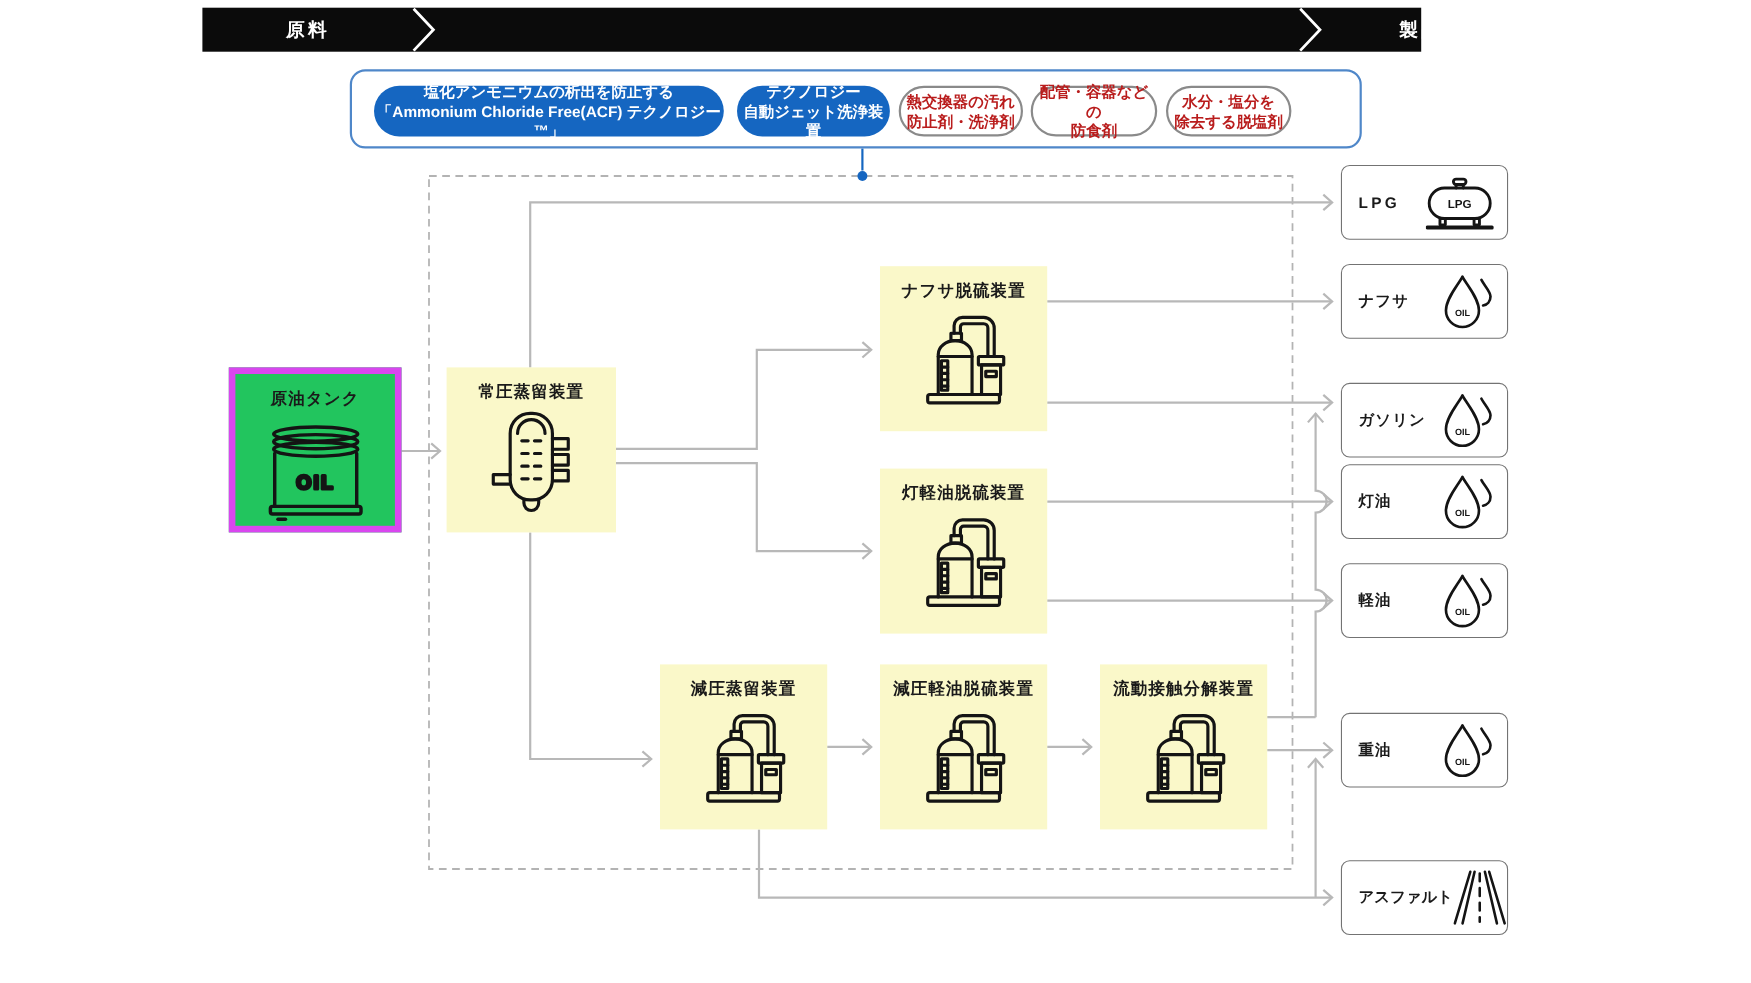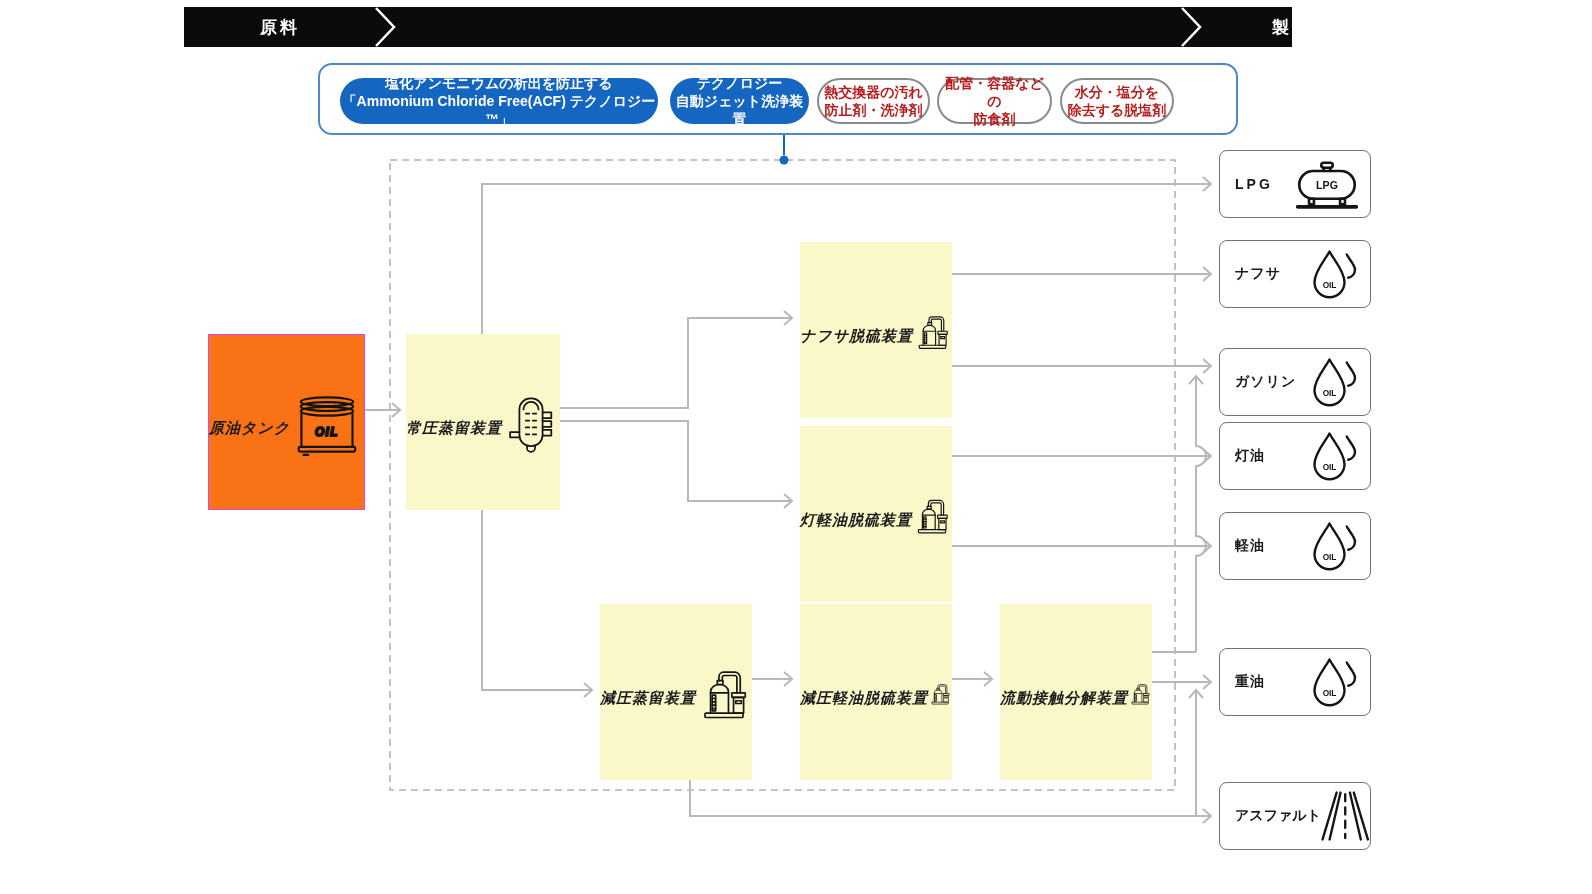--- a/index.html
+++ b/index.html
@@ -10,22 +10,22 @@
   .banner .seg{position:absolute;top:0;height:40px;display:flex;align-items:center;justify-content:center;
                color:#fff;font-size:17px;font-weight:700;letter-spacing:3px;}
   .banner svg{position:absolute;left:0;top:0;}
   
   .tech{position:absolute;left:318px;top:63px;width:920px;height:72px;border:2px solid #4f87c9;border-radius:14px;background:#fff;box-sizing:border-box;}
   .pill{position:absolute;top:13px;height:46px;border-radius:23px;display:flex;flex-direction:column;
         align-items:center;justify-content:center;line-height:1.3;font-size:14px;font-weight:700;box-sizing:border-box;text-align:center;}
   .pill.blue{background:#1566c1;color:#fff;}
   .pill.white{background:#fff;border:2px solid #8a8a8a;color:#b91c1c;}
   
-  .unit{position:absolute;width:152px;height:176px;background:#faf8c9;display:flex;align-items:center;font-style:italic;}
-  .unit.src{background:#f97316;border:1px solid #d946ef;box-sizing:border-box;width:157px;}
+  .unit{position:absolute;width:152px;height:150px;background:#faf8c9;display:flex;flex-direction:column;align-items:center;}
+  .unit.src{background:#22c55e;border:6px solid #d946ef;box-sizing:border-box;width:157px;}
   .unit-title{margin-top:13px;font-size:15px;font-weight:700;letter-spacing:1px;white-space:nowrap;}
   .unit svg.art{margin-top:4px;}
   
   .product{position:absolute;left:1219px;width:152px;height:68px;background:#fff;border:1px solid #737373;
            border-radius:8px;display:flex;align-items:center;box-sizing:border-box;}
   .p-label{margin-left:15px;font-size:14px;font-weight:700;letter-spacing:1px;flex:1;white-space:nowrap;}
   .p-label.wide{letter-spacing:3px;}
   .p-icon{margin-right:12px;flex:none;}
   .icon-text{font-weight:700;fill:#141414;font-family:"Liberation Sans","DejaVu Sans",sans-serif;}
   

